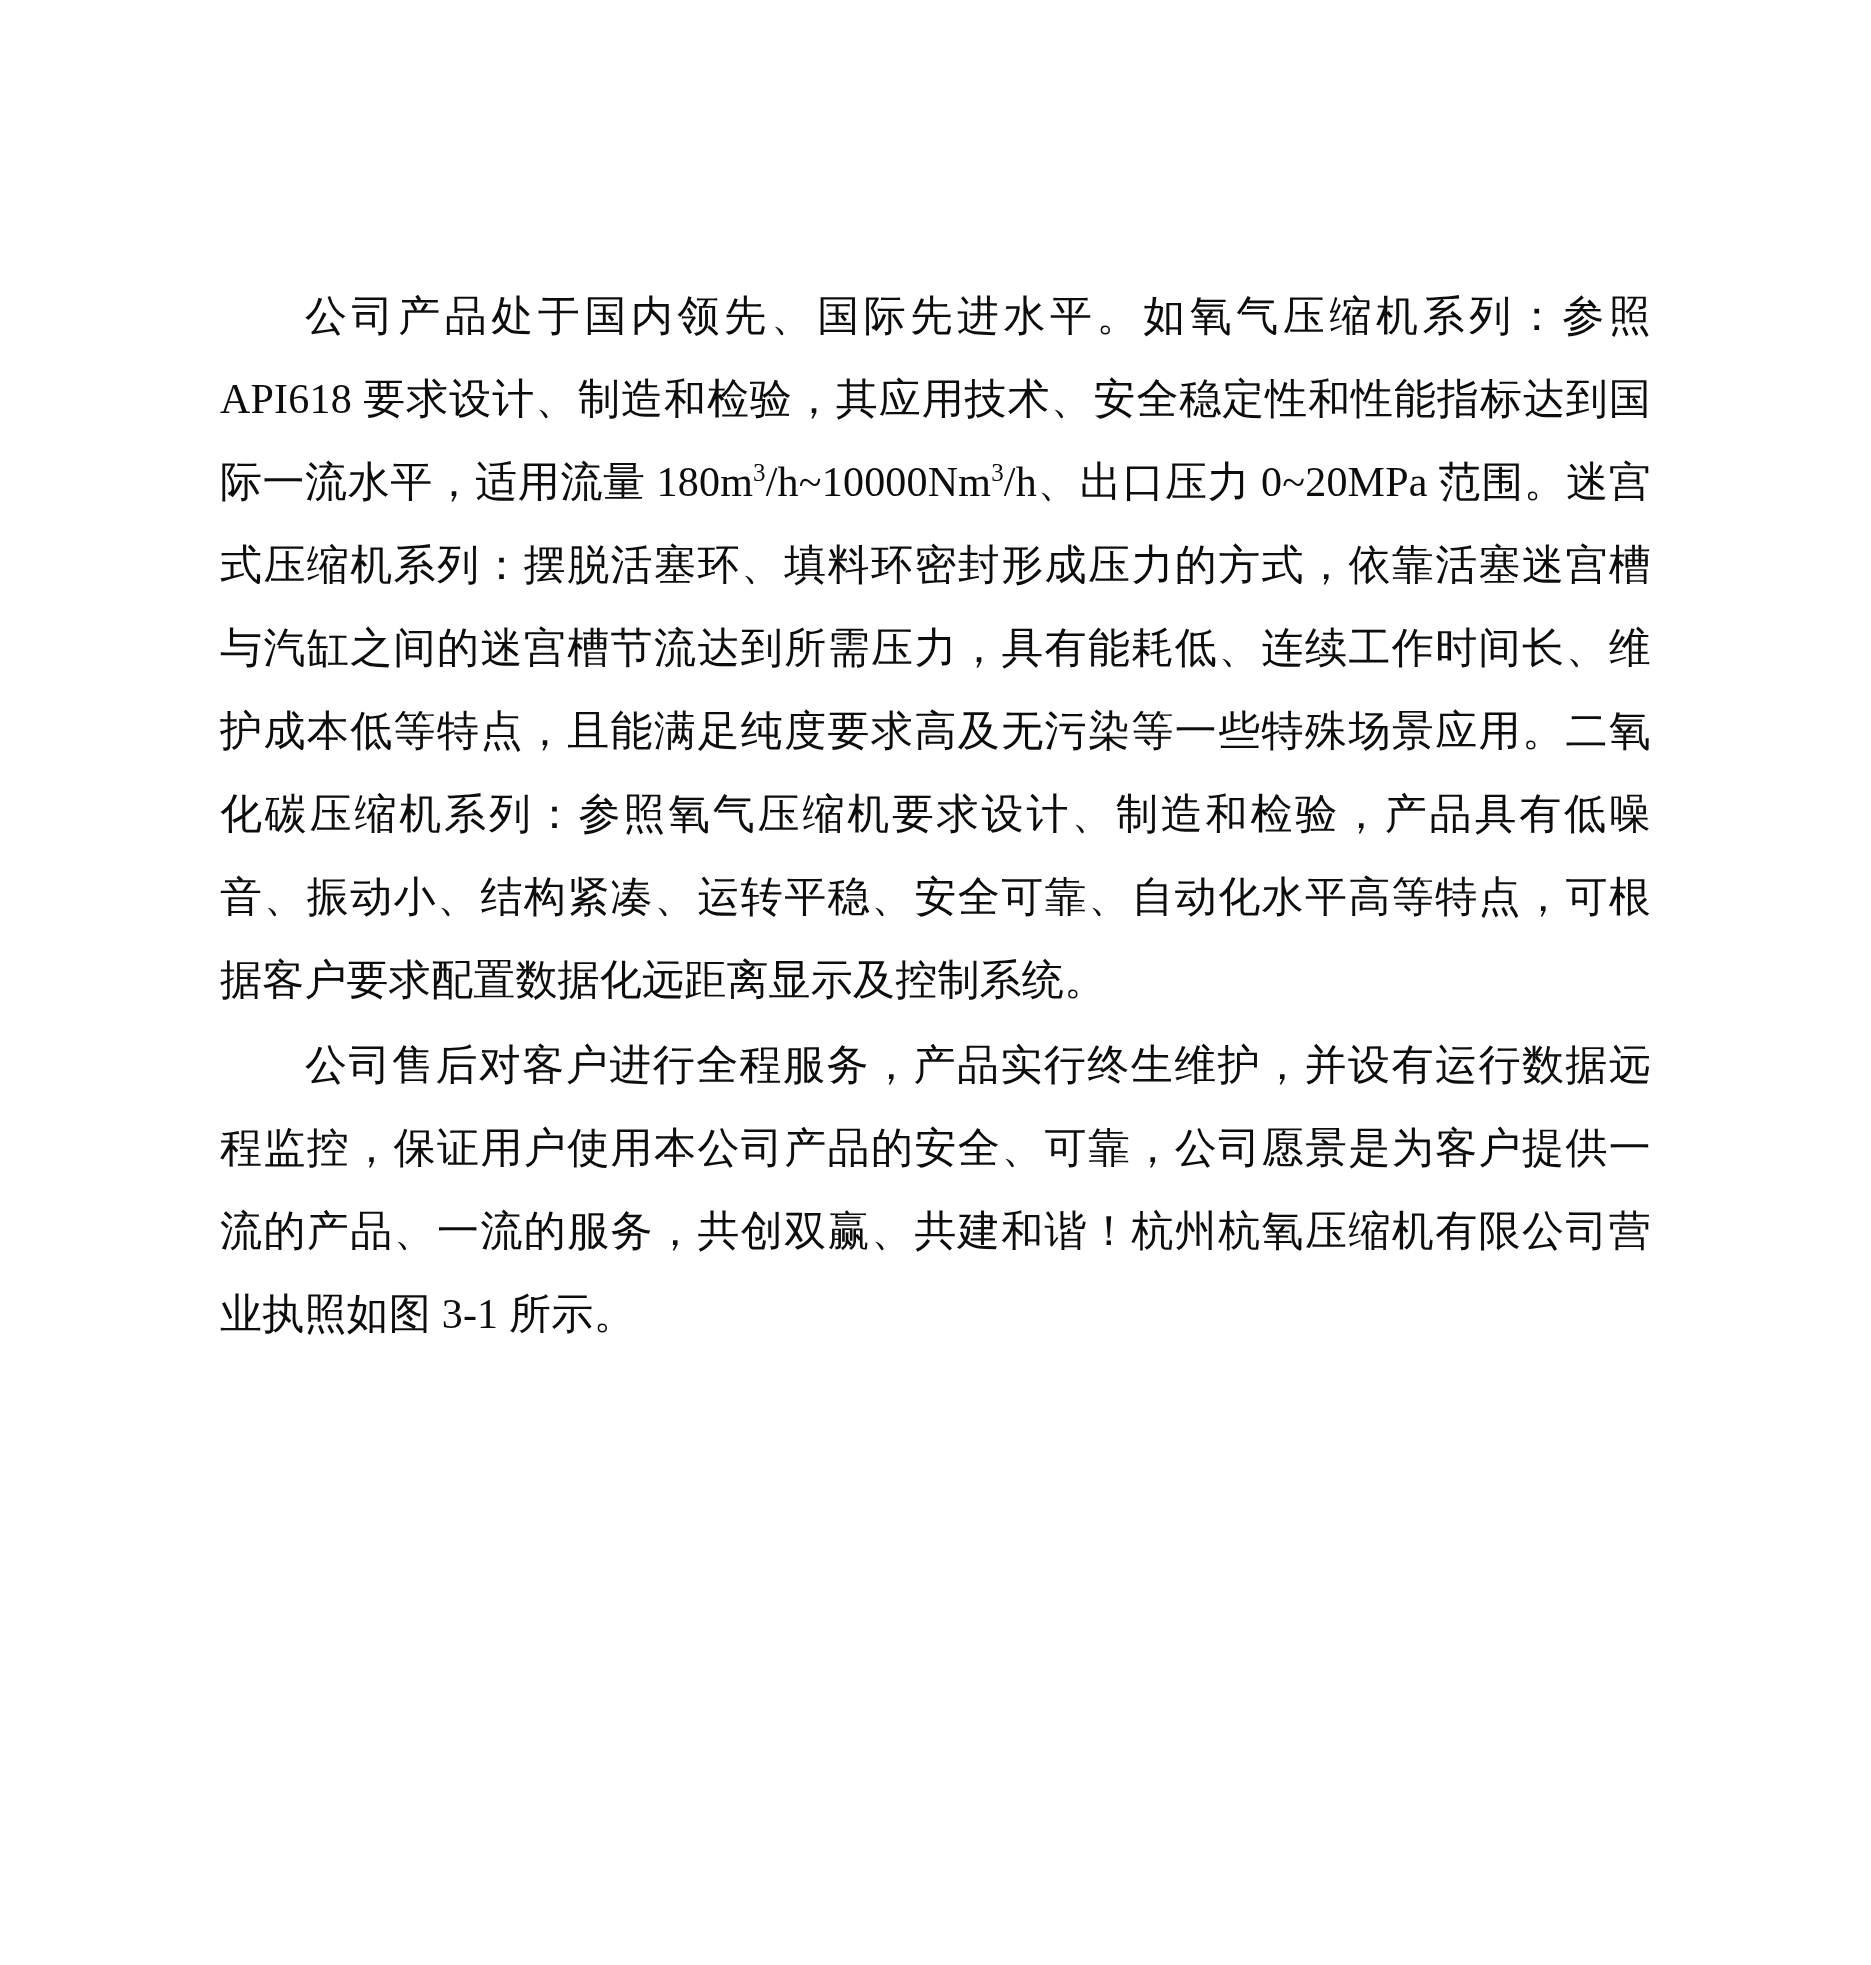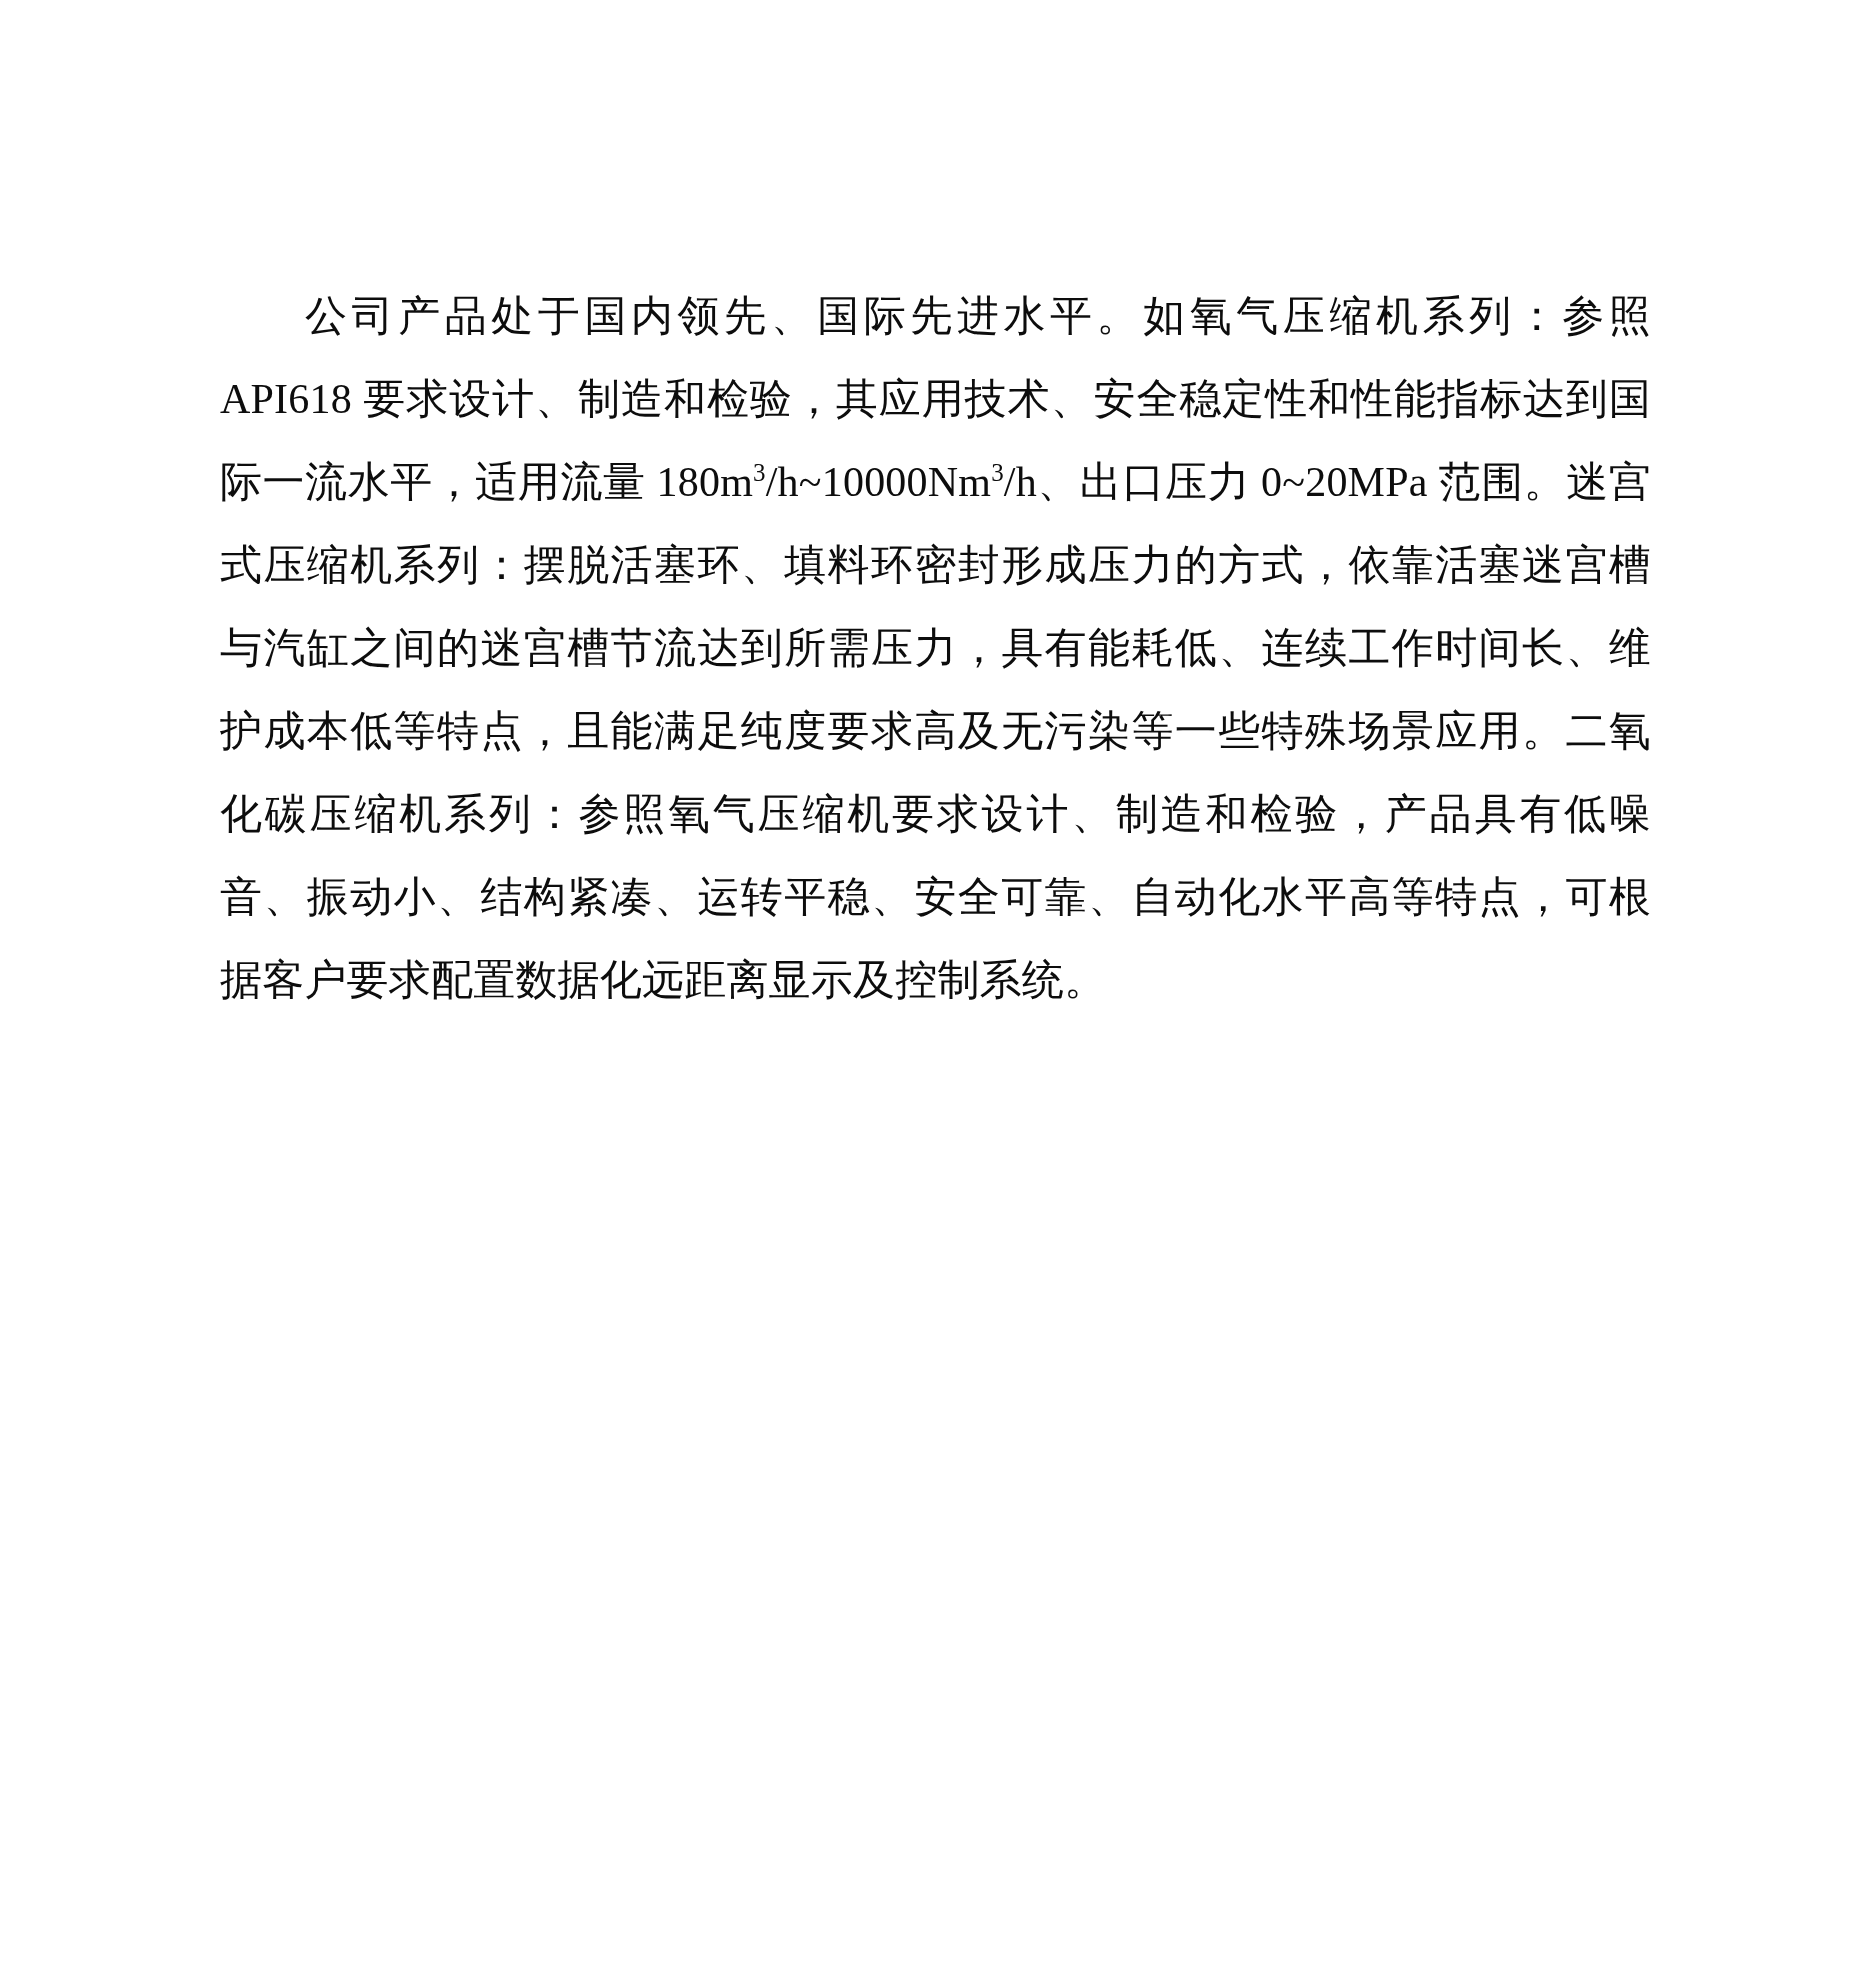--- a/index.html
+++ b/index.html
@@ -41,16 +41,17 @@
     line-height: 0;
   }
 </style>
 </head>
 <body>
 
 <div class="page">
 
   <div class="content">
     <p class="para" id="para-1">公司产品处于国内领先、国际先进水平。如氧气压缩机系列：参照API618 要求设计、制造和检验，其应用技术、安全稳定性和性能指标达到国际一流水平，适用流量 180m<sup>3</sup>/h~10000Nm<sup>3</sup>/h、出口压力 0~20MPa 范围。迷宫式压缩机系列：摆脱活塞环、填料环密封形成压力的方式，依靠活塞迷宫槽与汽缸之间的迷宫槽节流达到所需压力，具有能耗低、连续工作时间长、维护成本低等特点，且能满足纯度要求高及无污染等一些特殊场景应用。二氧化碳压缩机系列：参照氧气压缩机要求设计、制造和检验，产品具有低噪音、振动小、结构紧凑、运转平稳、安全可靠、自动化水平高等特点，可根据客户要求配置数据化远距离显示及控制系统。</p>
+    <p class="para" id="para-2">公司售后对客户进行全程服务，产品实行终生维护，并设有运行数据远程监控，保证用户使用本公司产品的安全、可靠，公司愿景是为客户提供一流的产品、一流的服务，共创双赢、共建和谐！杭州杭氧压缩机有限公司营业执照如图 3-1 所示。</p>
   </div>
 
 </div>
 
 
 </body></html>

